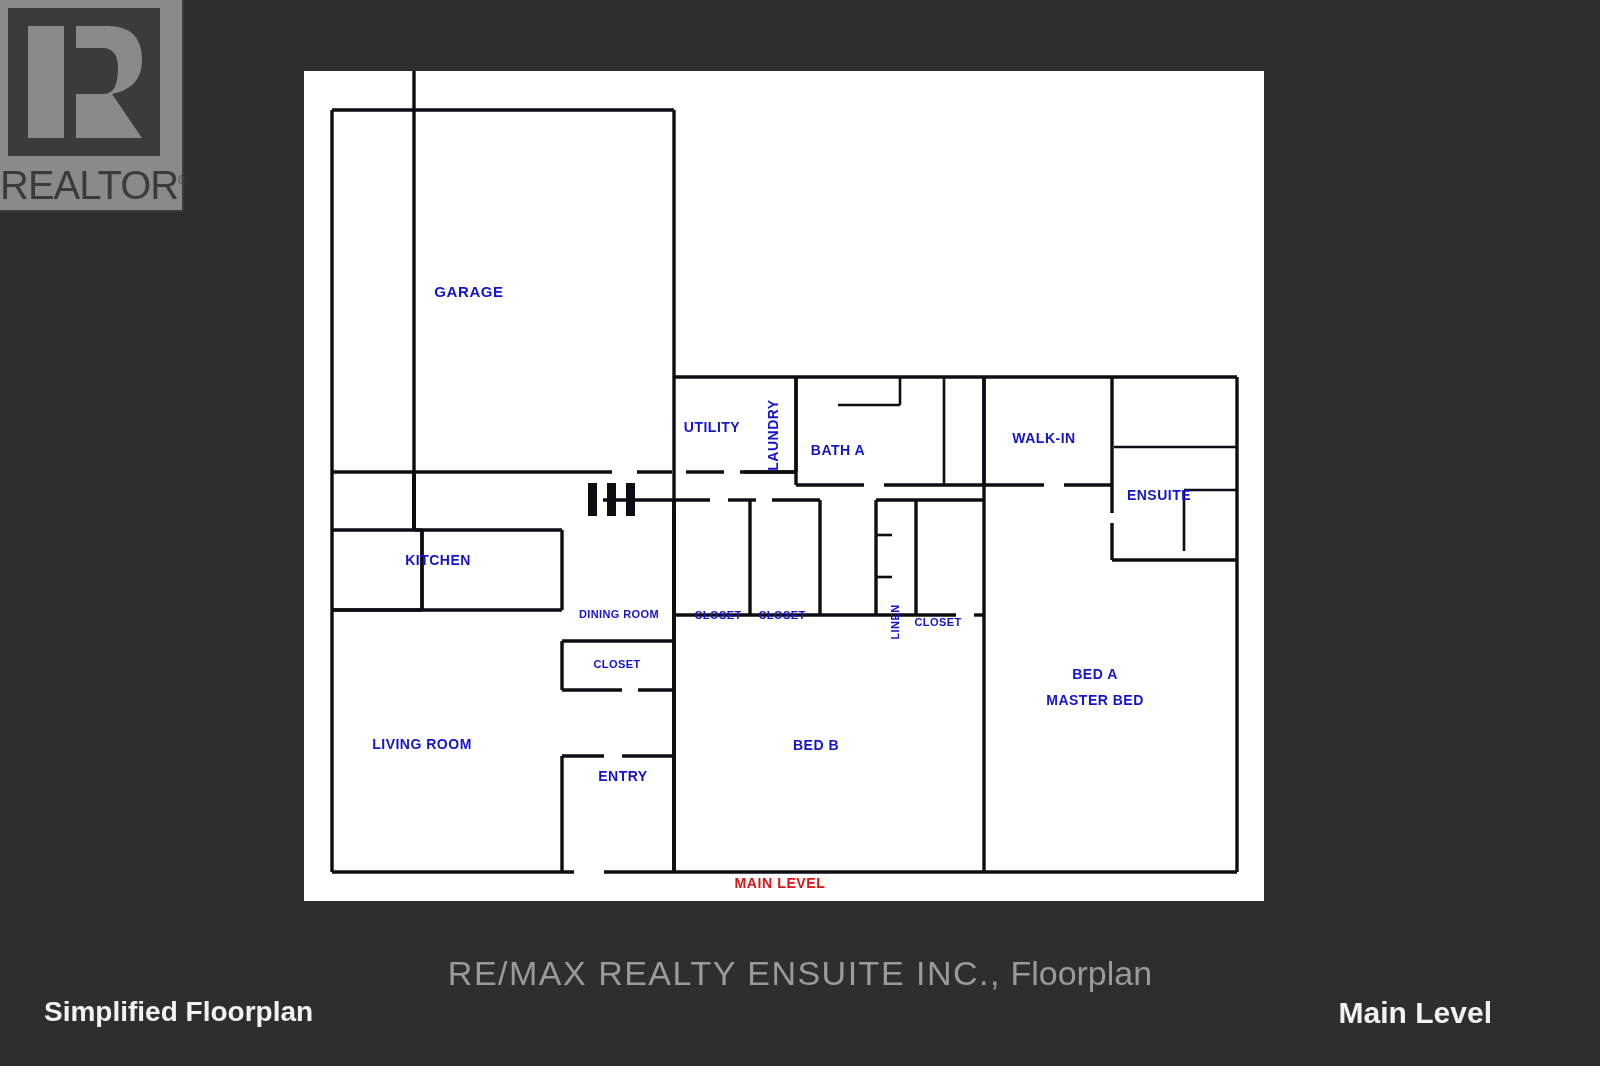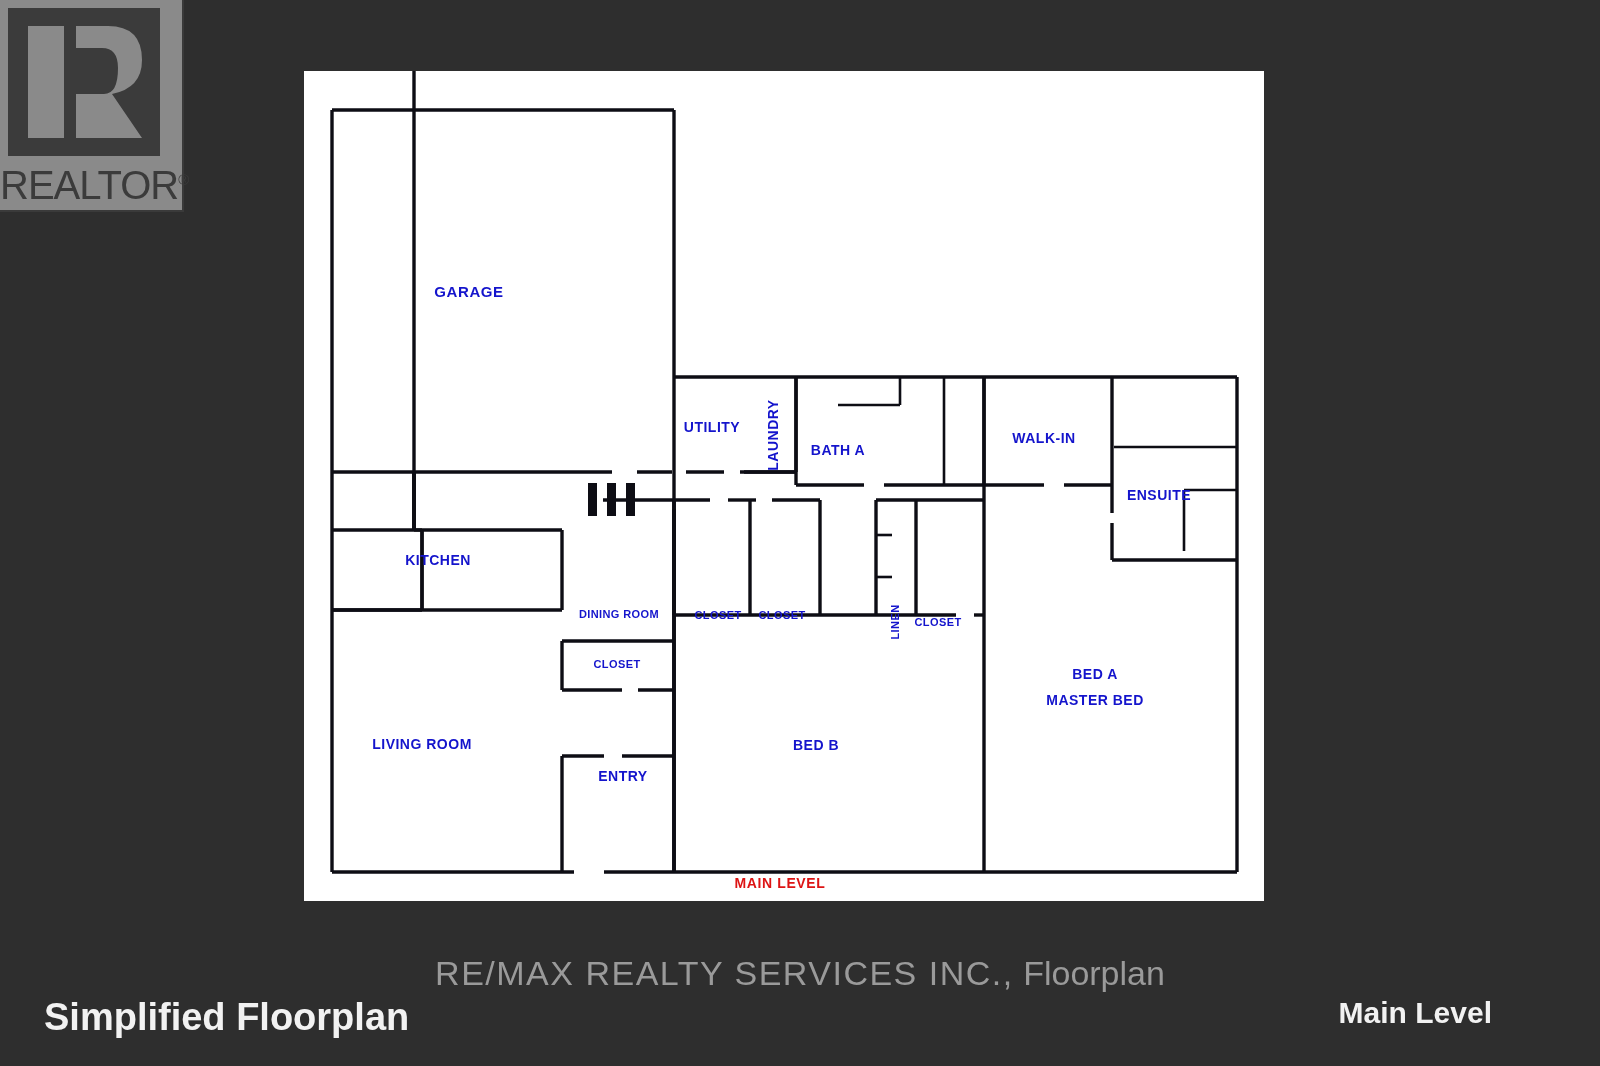--- a/index.html
+++ b/index.html
@@ -82,21 +82,21 @@
   .stair-bar { fill: #0d0d14; }
 
   
   .caption {
     position: absolute;
     color: #f2f2f2;
     font-family: "Liberation Sans", sans-serif;
     font-weight: bold;
     white-space: nowrap;
   }
-  #caption-left  { left: 44px;  top: 996px; font-size: 38px; }
+  #caption-left  { left: 44px;  top: 996px; font-size: 28px; }
   #caption-right { right: 108px; top: 996px; font-size: 30px; }
 
   #brokerage {
     position: absolute;
     left: 0;
     right: 0;
     top: 954px;
     text-align: center;
     color: #9a9a9a;
     font-family: "Liberation Sans", sans-serif;
@@ -249,15 +249,15 @@
           <text class="rm-label md" x="512" y="675">BED B</text>
           <text class="rm-label md" x="791" y="604">BED A</text>
           <text class="rm-label md" x="791" y="630">MASTER BED</text>
         </g>
       <text class="rm-label red" x="476" y="813">MAIN LEVEL</text>
     </svg>
   </div>
 
   <div class="caption" id="caption-left">Simplified Floorplan</div>
   <div class="caption" id="caption-right">Main Level</div>
-  <div id="brokerage"><span class="caps">RE/MAX REALTY SERVICES INC.,</span><span> Floorplan</span></div>
+  <div id="brokerage"><span class="caps">RE/MAX REALTY ENSUITE INC.,</span><span> Floorplan</span></div>
 
 </div>
 
 </body></html>

